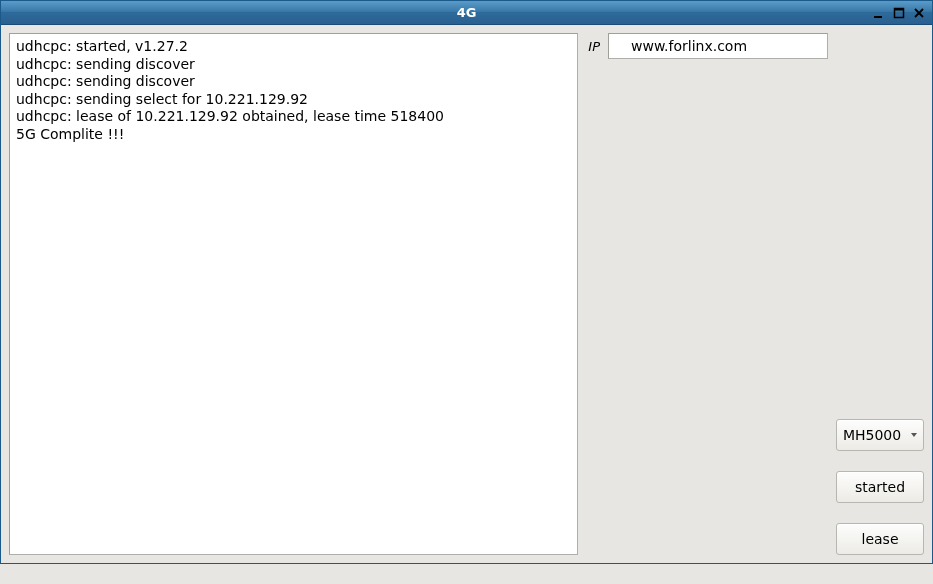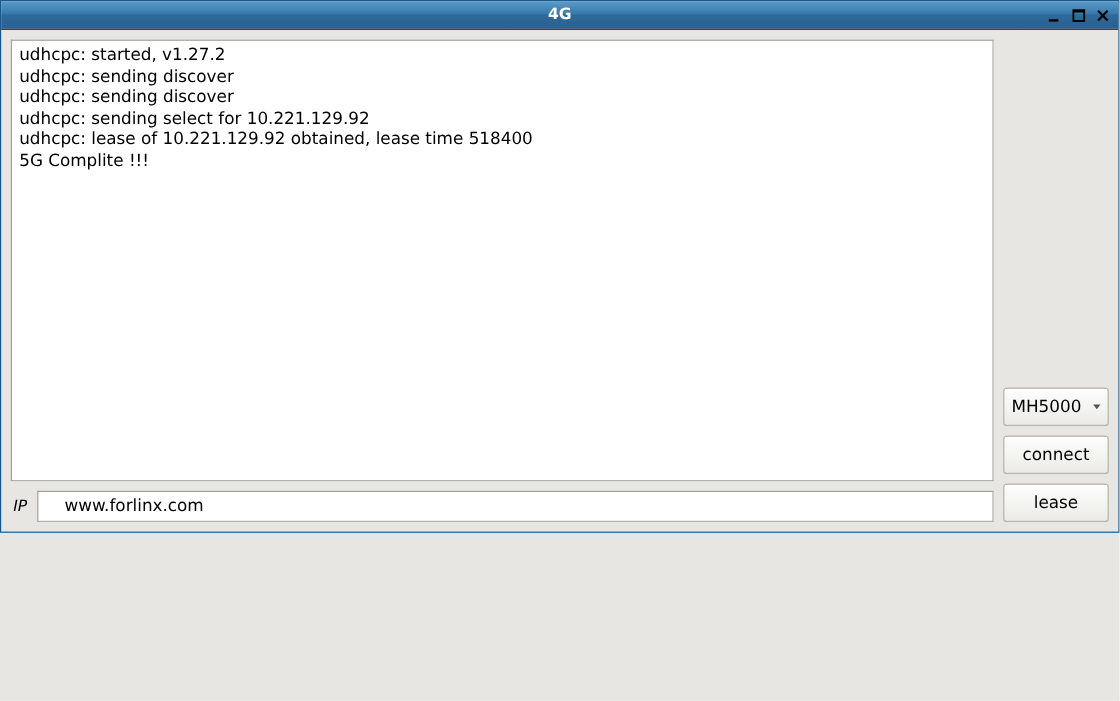--- a/index.html
+++ b/index.html
@@ -1,20 +1,20 @@
 <!DOCTYPE html>
 <html><head>
 <meta charset="utf-8">
 <style>
   * { box-sizing: border-box; margin: 0; padding: 0; }
   html, body { width: 933px; height: 584px; font-family: "DejaVu Sans", Arial, sans-serif; font-size: 13px; }
   body { background: #e8e6e3; }
 
   .window {
-    width: 933px; height: 444px;
+    width: 933px; height: 564px;
     border: 1px solid #1a5a8a;
     background: #e8e6e3;
     display: flex; flex-direction: column;
   }
 
   .titlebar {
     height: 24px;
     background: linear-gradient(to bottom, #5a9bc9 0%, #3a7aaa 45%, #2d6a9a 50%, #2a6090 100%);
     border-bottom: 1px solid #1a4a7a;
     display: flex; align-items: center; justify-content: center;
@@ -34,21 +34,21 @@
 
   .client {
     flex: 1;
     padding: 8px;
     display: flex; flex-direction: row; gap: 8px;
     position: relative;
   }
 
   .left-pane {
     flex: 1;
-    display: flex; flex-direction: column; gap: 8px;
+    display: flex; flex-direction: row; gap: 8px;
   }
 
   .log-area {
     flex: 1;
     background: #ffffff;
     border: 1px solid #b0aea8;
     border-top-color: #a0a09a;
     border-left-color: #a0a09a;
     padding: 4px 6px;
     font-size: 14px;
@@ -70,21 +70,21 @@
     border-top-color: #a0a09a;
     border-left-color: #a0a09a;
     padding: 0 22px;
     font-size: 14px;
     font-family: inherit;
     outline: none;
   }
 
   .right-pane {
     width: 88px;
-    display: flex; flex-direction: column; justify-content: flex-end; gap: 8px;
+    display: flex; flex-direction: column; justify-content: flex-end; gap: 20px;
     padding-bottom: 0;
   }
 
   .btn {
     height: 32px;
     background: linear-gradient(to bottom, #fdfdfc 0%, #ecebe6 100%);
     border: 1px solid #b8b6b0;
     border-radius: 3px;
     box-shadow: inset 0 1px 0 #fff;
     display: flex; align-items: center; justify-content: center;
@@ -149,21 +149,21 @@
         <input class="ip-input" type="text" value="www.forlinx.com" style="">
       </div>
     </div>
 
     <div class="right-pane">
       <div class="btn combo">
         <span>MH5000</span>
         <span class="arrow"></span>
       </div>
       <div class="btn">
-        <span>connect</span>
+        <span>started</span>
       </div>
       <div class="btn">
         <span>lease</span>
       </div>
     </div>
 
   </div>
 
 </div>
 

